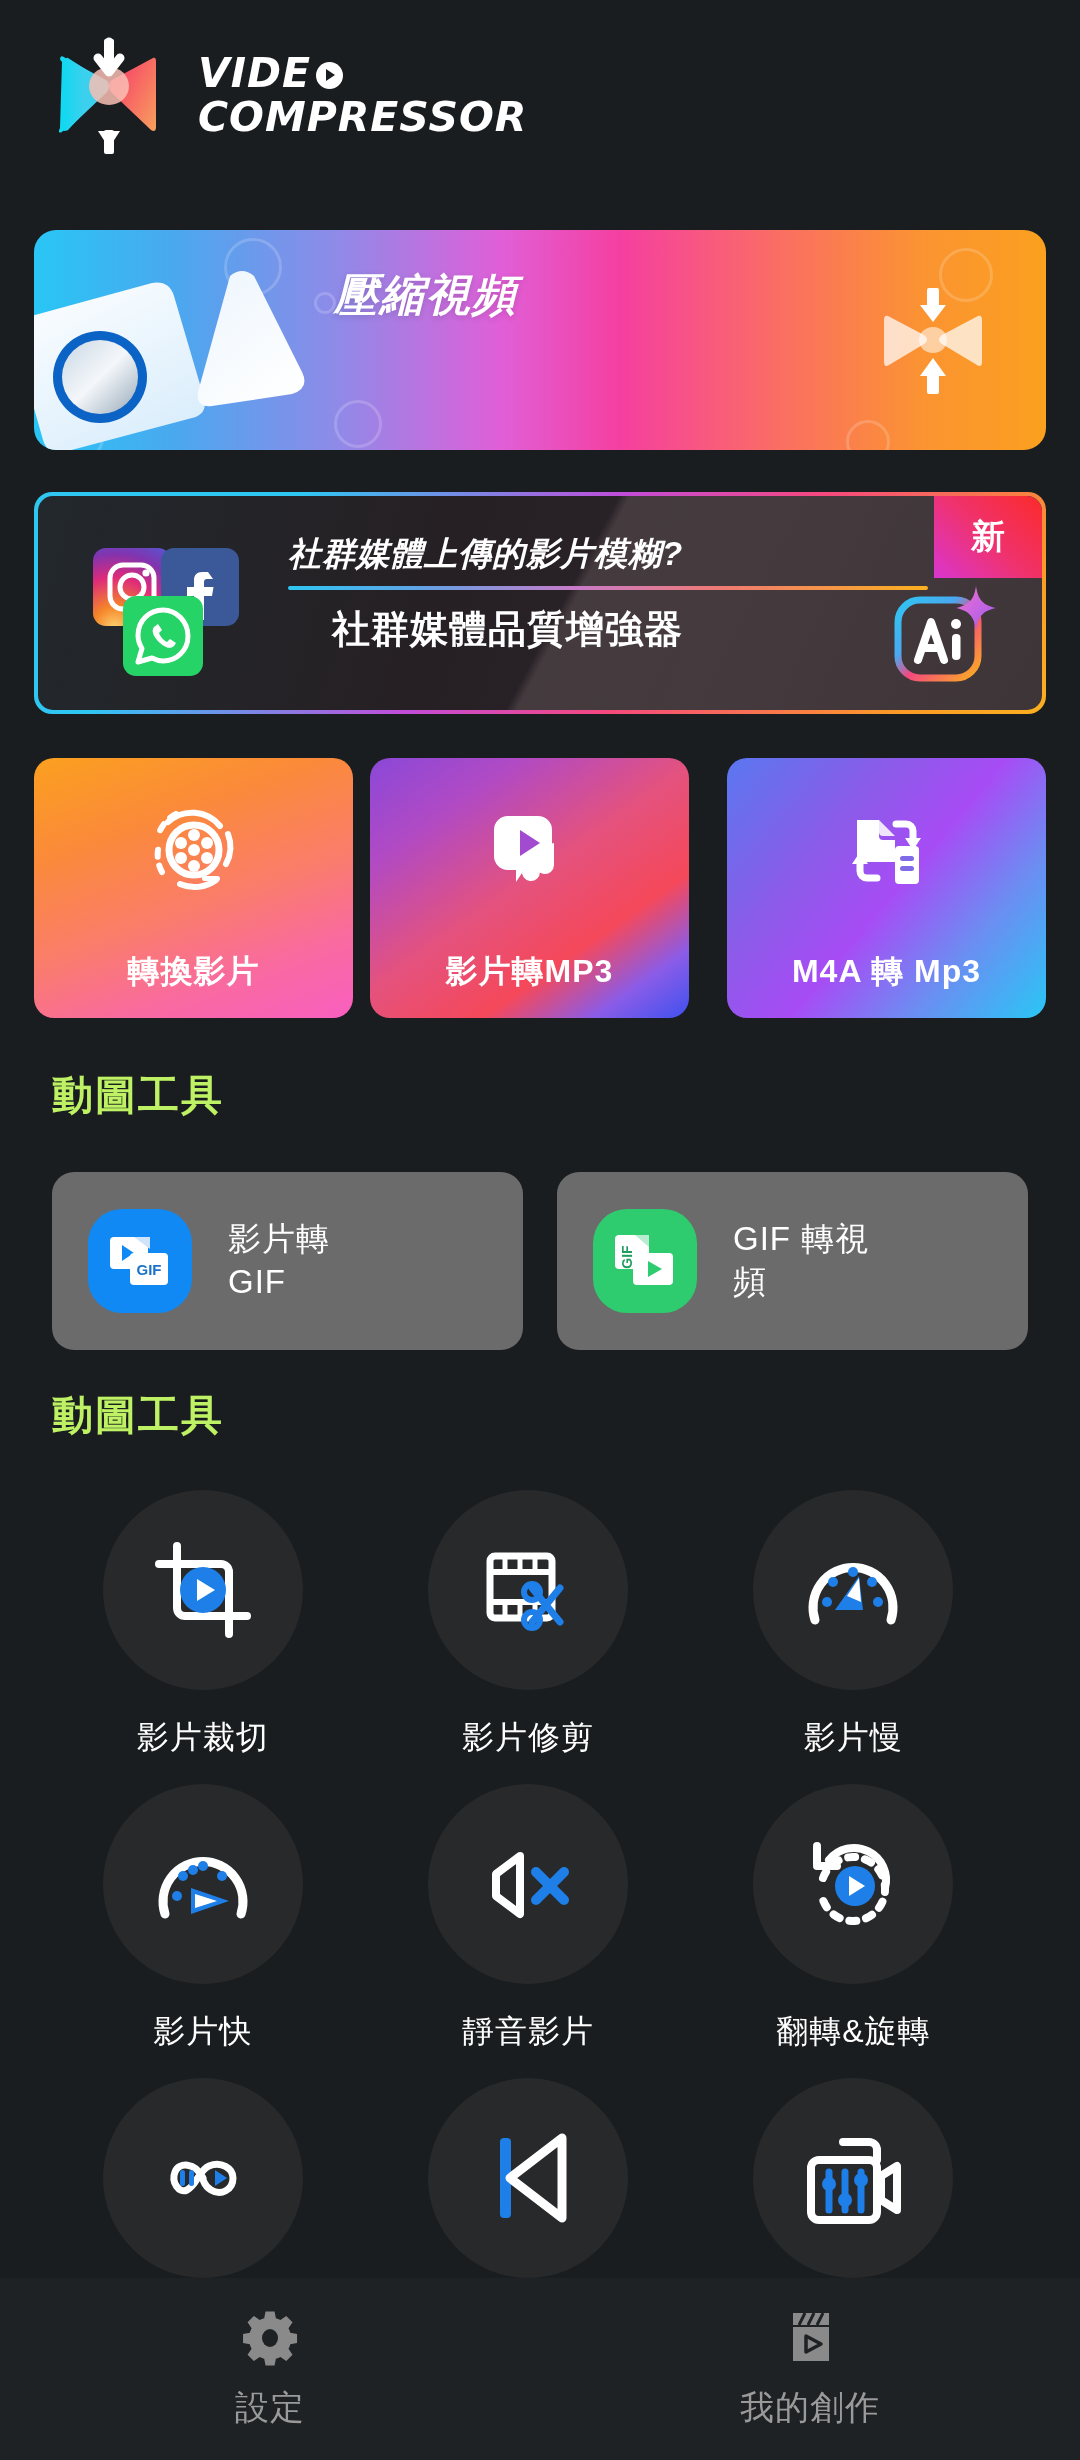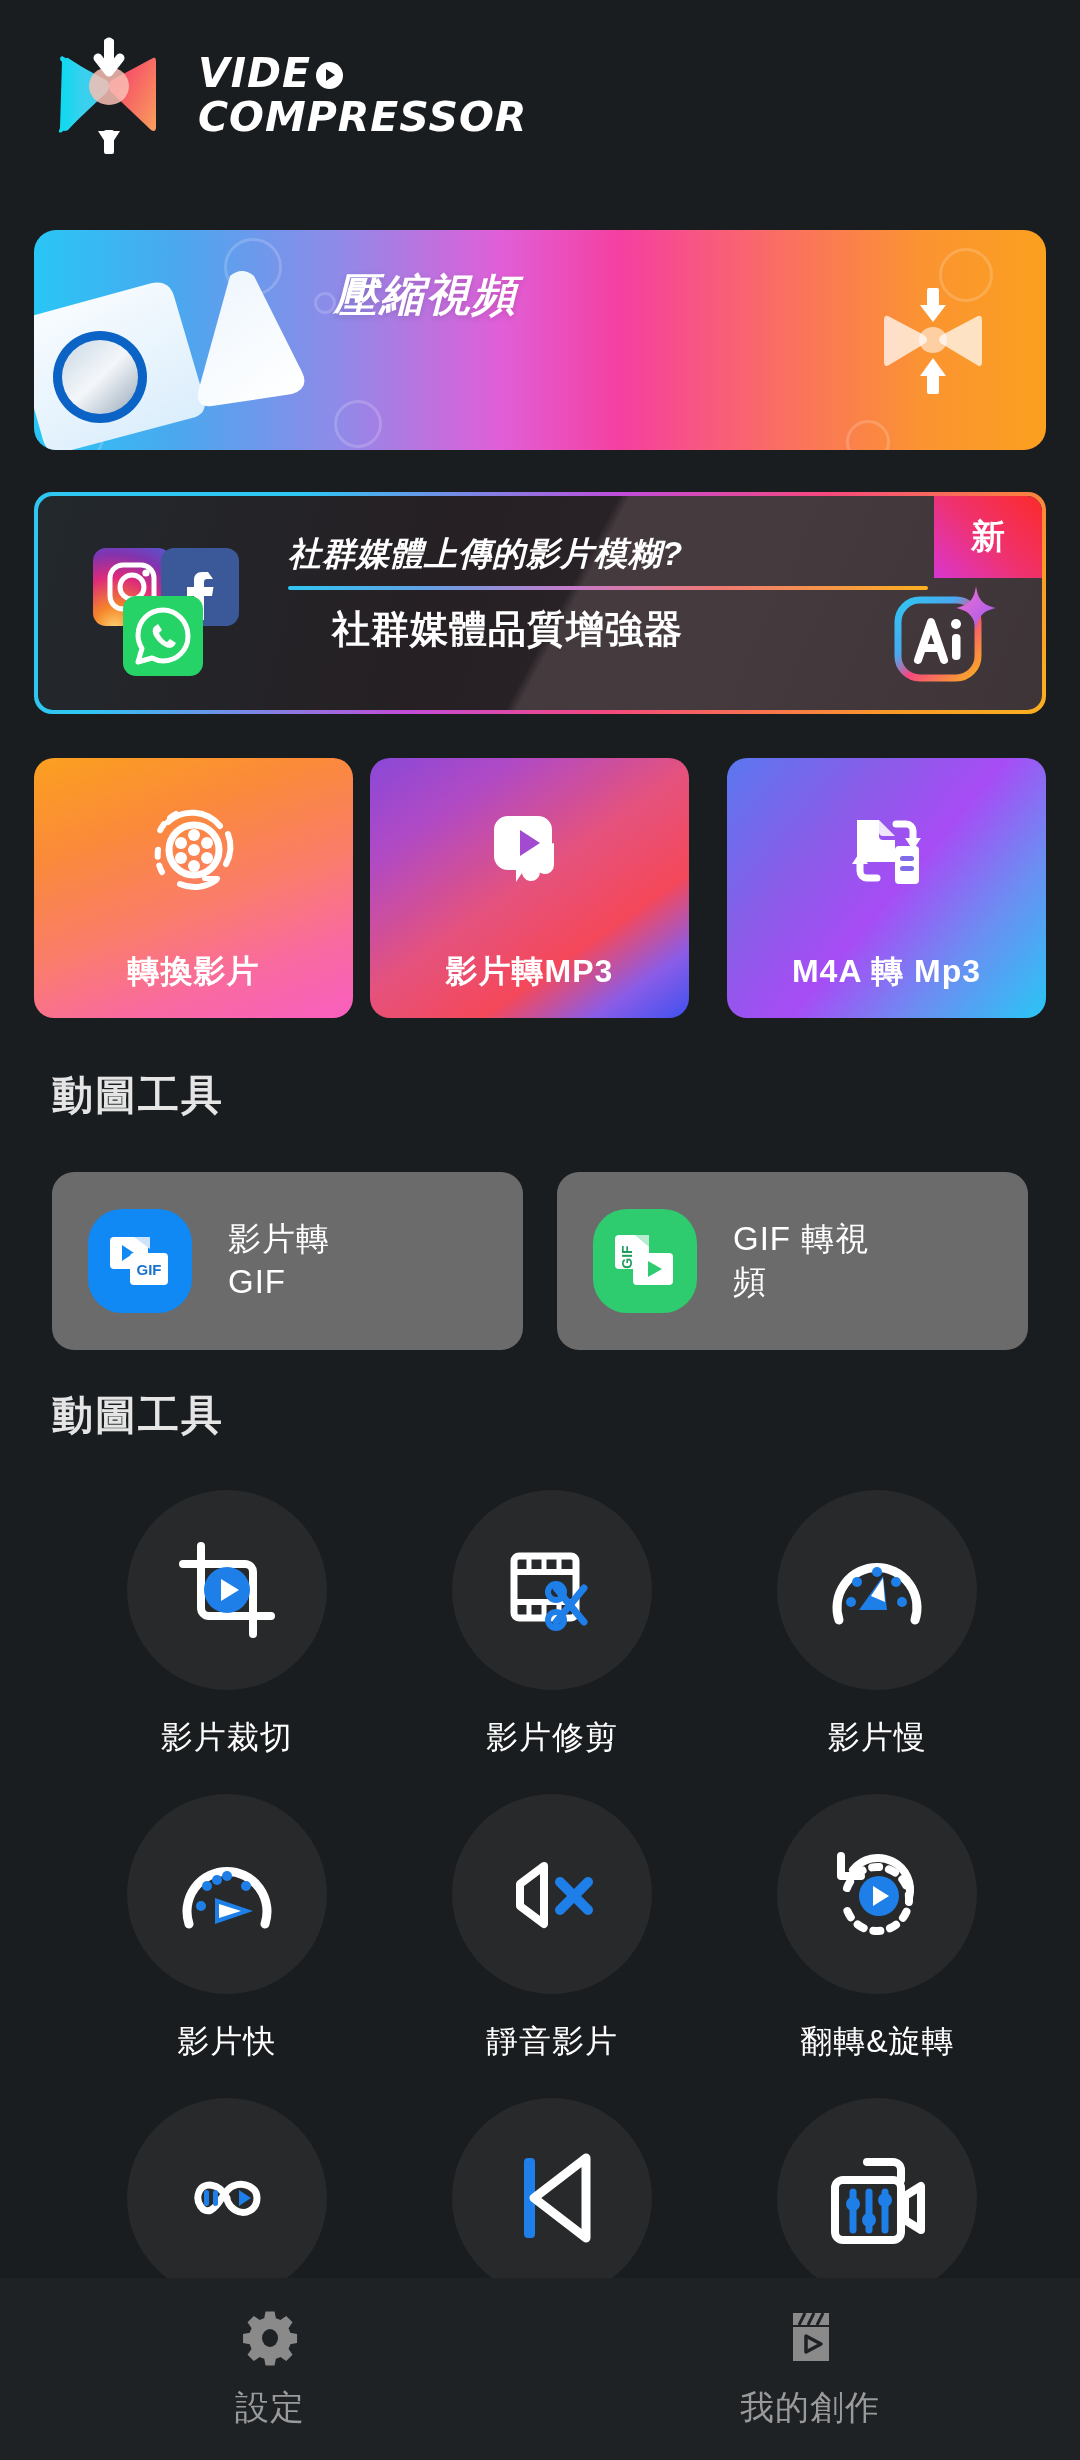--- a/index.html
+++ b/index.html
@@ -94,37 +94,37 @@
   #cards { position:absolute; left:34px; top:758px; width:1012px; height:260px;
            display:flex; gap:17px; }
   .card { flex:1; border-radius:20px; position:relative;
           display:flex; flex-direction:column; align-items:center; justify-content:flex-end;
           padding-bottom:24px; }
   .card-icon { position:absolute; top:44px; left:50%; transform:translateX(-50%); width:96px; height:96px; }
   .card-label { font-size:32px; font-weight:bold; color:#fff; letter-spacing:1px; }
 
   
   .section-title { position:absolute; left:52px; font-size:41px; font-weight:bold;
-                   color:#e5e5e5; letter-spacing:2px; }
+                   color:#bef264; letter-spacing:2px; }
   #gif-heading { top:1068px; }
   #video-heading { top:1388px; }
 
   
   #gif-row { position:absolute; left:52px; top:1172px; width:976px; height:178px;
              display:flex; gap:34px; }
   .gif-tile { flex:1; background:#6b6b6b; border-radius:22px;
               display:flex; align-items:center; padding-left:36px; gap:36px; }
   .gif-icon { width:104px; height:104px; border-radius:34px; flex:none; position:relative; }
   #gif-icon-1 { background:#1089f5; }
   #gif-icon-2 { background:#2ecc6e; }
   .gif-label { font-size:33px; color:#fff; line-height:1.3; letter-spacing:1px; }
 
   
-  #tools-grid { position:absolute; left:64px; top:1490px; width:976px;
-                display:grid; grid-template-columns:repeat(3,1fr); row-gap:34px; }
+  #tools-grid { position:absolute; left:40px; top:1490px; width:976px;
+                display:grid; grid-template-columns:repeat(3,1fr); row-gap:24px; }
   .tool { display:flex; flex-direction:column; align-items:center; }
   .tool-circle { width:200px; height:200px; border-radius:50%; background:#27292b;
                  display:flex; align-items:center; justify-content:center; }
   .tool-svg { width:108px; height:108px; }
   .tool-label { margin-top:26px; font-size:32px; color:#fff; letter-spacing:1px; }
 
   
   #bottom-nav { position:absolute; left:0; bottom:0; width:1080px; height:182px;
                 background:#1e2225; display:flex; align-items:center; }
   .nav-item { flex:1; display:flex; flex-direction:column; align-items:center; gap:16px; }

